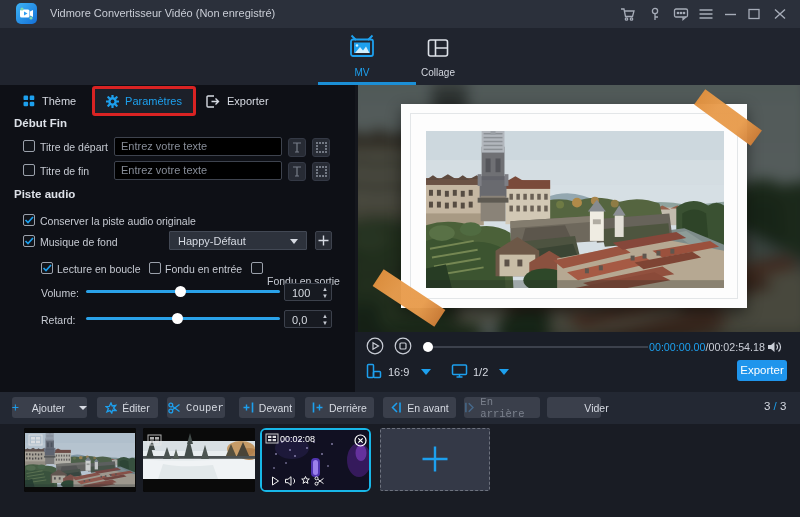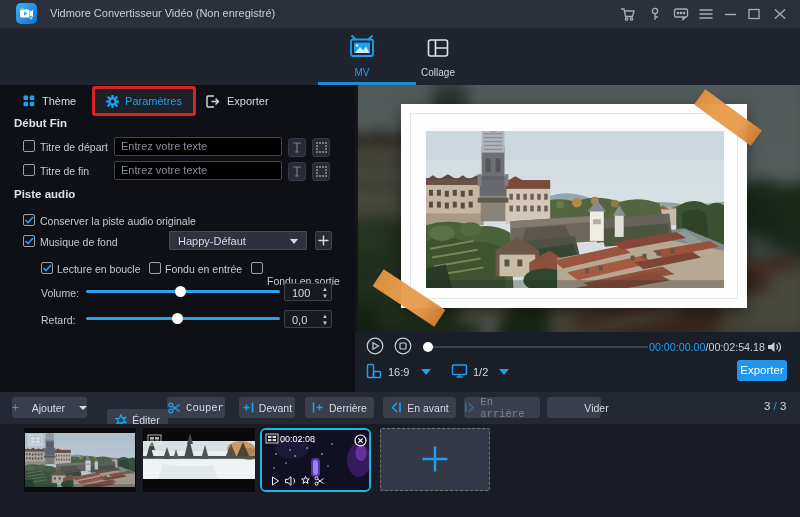--- a/index.html
+++ b/index.html
@@ -464,21 +464,21 @@
   </div>
 
   <div id="toolbar" class="abs">
     <div class="abs tbtn" style="left:12px; width:75px;gap:8px;">
       <svg width="11" height="11" viewBox="0 0 11 11">
           <path d="M5.5 0.5 V10.5 M0.5 5.5 H10.5" stroke="#1da0ee" stroke-width="1.6"></path>
         </svg>
       Ajouter
       <span style="margin-left:6px; width:0; height:0; border-left:4px solid transparent; border-right:4px solid transparent; border-top:4px solid #d6dae2;"></span>
     </div>
-    <div class="abs tbtn" style="left:107px; width:61px;margin-top:12px;">
+    <div class="abs tbtn" style="left:97px; width:61px;">
       <svg width="12" height="12" viewBox="0 0 12 12" fill="none" stroke="#1da0ee" stroke-width="1.3">
         <path d="M6 1 L7.2 4 L10.5 3.5 L8.5 6 L11 8.5 L7.5 8.3 L6.8 11 L5 8.6 L2 9.8 L3.4 6.6 L1 4.6 L4.3 4.4 Z"></path>
       </svg>
       Éditer
     </div>
     <div class="abs tbtn" style="left:167px; width:58px;font-family:Liberation Mono, monospace;">
       <svg width="13" height="12" viewBox="0 0 13 12" fill="none" stroke="#1da0ee" stroke-width="1.3">
         <circle cx="2.8" cy="3" r="1.9"></circle>
           <circle cx="2.8" cy="9" r="1.9"></circle>
         <path d="M4.4 4.2 L11.5 9.5 M4.4 7.8 L11.5 2.5"></path>

